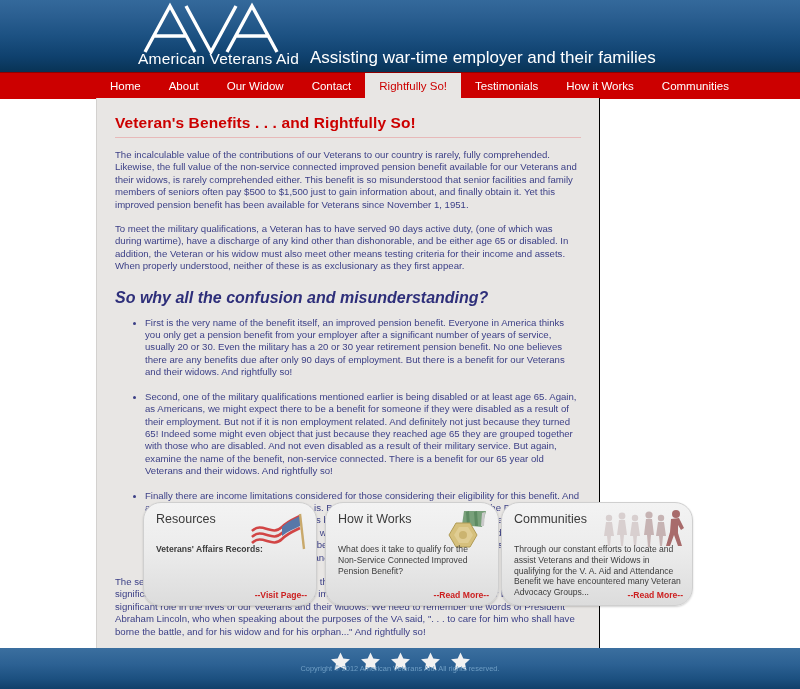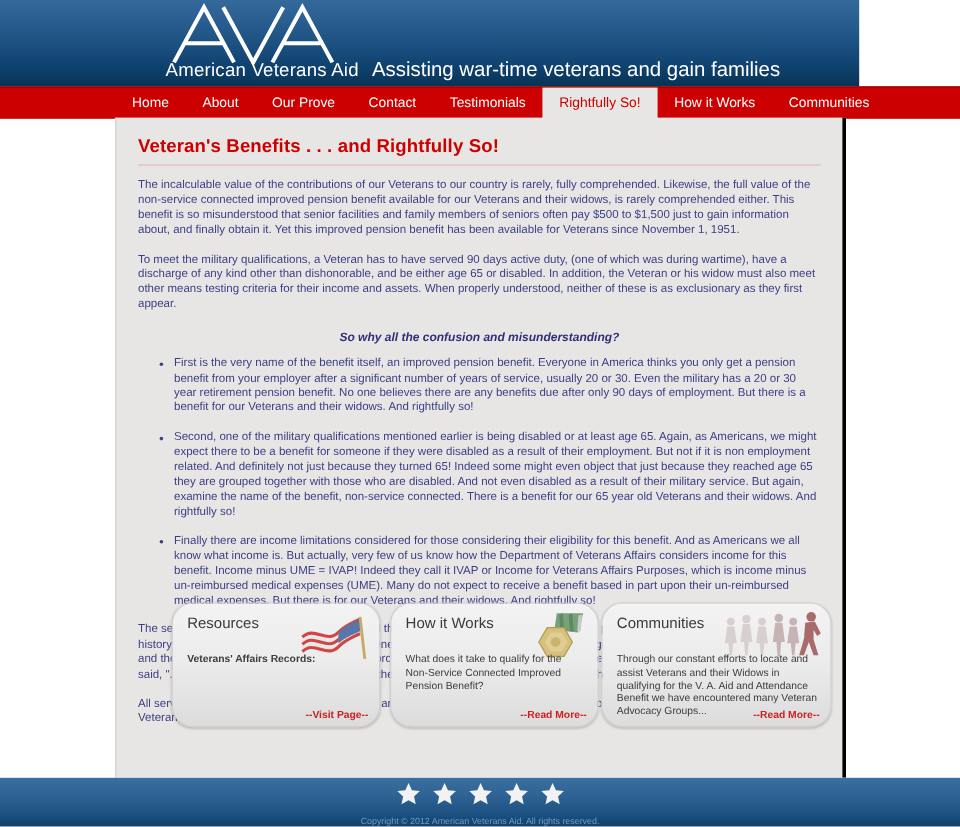--- a/index.html
+++ b/index.html
@@ -4,21 +4,21 @@
 <style>
   html,body{margin:0;padding:0;}
   body{
     width:800px;height:689px;overflow:hidden;background:#ffffff;
     font-family:"Liberation Sans", sans-serif;
   }
   .page{position:relative;width:800px;height:689px;}
 
   
   .header{
-    position:relative;height:72px;width:716px;
+    position:relative;height:72px;width:800px;
     background:linear-gradient(to bottom,#34699b 0%,#2b5f91 22%,#1c5182 50%,#0f416e 78%,#083355 100%);
     overflow:hidden;
   }
   .logo-wrap{position:absolute;left:139px;top:2px;width:160px;height:70px;}
   .logo-mark{position:absolute;left:0;top:0;}
   .logo-word{
     position:absolute;left:-1px;top:48px;width:170px;
     color:#ffffff;font-size:15.5px;letter-spacing:.2px;white-space:nowrap;
     font-family:"Liberation Sans", sans-serif;
   }
@@ -36,37 +36,37 @@
   .navlist{position:absolute;left:96px;top:0;height:26px;display:flex;align-items:center;}
   .navitem{
     display:flex;align-items:center;justify-content:center;
     padding:0 14px;height:26px;color:#ffffff;font-size:11.5px;
     white-space:nowrap;cursor:pointer;
   }
   .navitem.active{background:#e8e6e4;color:#cc0000;}
 
   
   .content{
-    position:absolute;left:96px;top:98px;width:609px;height:550px;
-    background:#e8e6e4;border-left:1px solid #d3d1cf;border-right:3px solid #000000;
+    position:absolute;left:96px;top:98px;width:504px;height:550px;
+    background:#e8e6e4;border-left:1px solid #d3d1cf;border-right:1px solid #000000;
     box-sizing:border-box;
   }
   .inner{padding:16px 18px 0 18px;}
 
   h1.title{
     margin:0 0 5px 0;color:#cc0000;font-size:15.5px;font-weight:bold;
     letter-spacing:.1px;
   }
   .rule{height:1px;background:#e7b9b9;margin:0 0 11px 0;}
 
   p.body{
     margin:0 0 12px 0;color:#3b3f86;font-size:9.6px;line-height:12.4px;text-align:left;
   }
   h2.sub{
-    margin:16px 0 10px 0;color:#2e2f7a;font-size:10px;font-style:italic;font-weight:bold;text-align:center;
+    margin:16px 0 10px 0;color:#2e2f7a;font-size:16px;font-style:italic;font-weight:bold;
   }
   ul.points{margin:0 0 0 0;padding:0 0 0 30px;list-style:none;}
   ul.points li{
     position:relative;color:#3b3f86;font-size:9.6px;line-height:12.4px;
     margin:0 0 12px 0;padding-left:0;
   }
   ul.points li:before{
     content:"";position:absolute;left:-12px;top:5px;width:3px;height:3px;
     background:#3b3f86;border-radius:50%;
   }
@@ -107,52 +107,52 @@
     overflow:hidden;
   }
   .footer-bg{
     position:absolute;inset:0;
     background:linear-gradient(to bottom,#3b6f9f 0%,#2c6193 40%,#1c5080 75%,#11406a 100%);
   }
   .stars{
     position:absolute;left:0;right:0;top:3px;display:flex;justify-content:center;gap:9px;
   }
   .copyright{
-    position:absolute;left:0;right:0;bottom:0px;text-align:center;
+    position:absolute;left:0;right:0;bottom:16px;text-align:center;
     color:#6f9ec4;font-size:7.4px;white-space:nowrap;
   }
 </style>
 </head>
 <body>
 
 <div class="page">
 
   <div class="header">
     <div class="logo-wrap">
       <svg class="logo-mark" width="160" height="52" viewBox="0 0 160 52">
         <g fill="none" stroke="#ffffff" stroke-width="3.4">
           <path d="M6 50 L31 4 L56 50 M15 34 L47 34"></path>
           <path d="M47 4 L72 50 L97 4"></path>
           <path d="M62 4 L62 50" stroke-width="0"></path>
           <path d="M88 50 L113 4 L138 50 M97 34 L129 34"></path>
         </g>
       </svg>
       <div class="logo-word">American Veterans Aid</div>
     </div>
-    <div class="tagline">Assisting war-time veterans and gain families</div>
+    <div class="tagline">Assisting war-time employer and their families</div>
   </div>
 
   <div class="navbar">
     <div class="navlist" id="navlist">
         <div class="navitem">Home</div>
         <div class="navitem">About</div>
-        <div class="navitem">Our Prove</div>
+        <div class="navitem">Our Widow</div>
         <div class="navitem">Contact</div>
+        <div class="navitem active">Rightfully So!</div>
         <div class="navitem">Testimonials</div>
-        <div class="navitem active">Rightfully So!</div>
         <div class="navitem">How it Works</div>
         <div class="navitem">Communities</div>
       </div>
   </div>
 
   <div class="content">
     <div class="inner">
 
       <h1 class="title">Veteran's Benefits . . . and Rightfully So!</h1>
       <div class="rule"></div>

